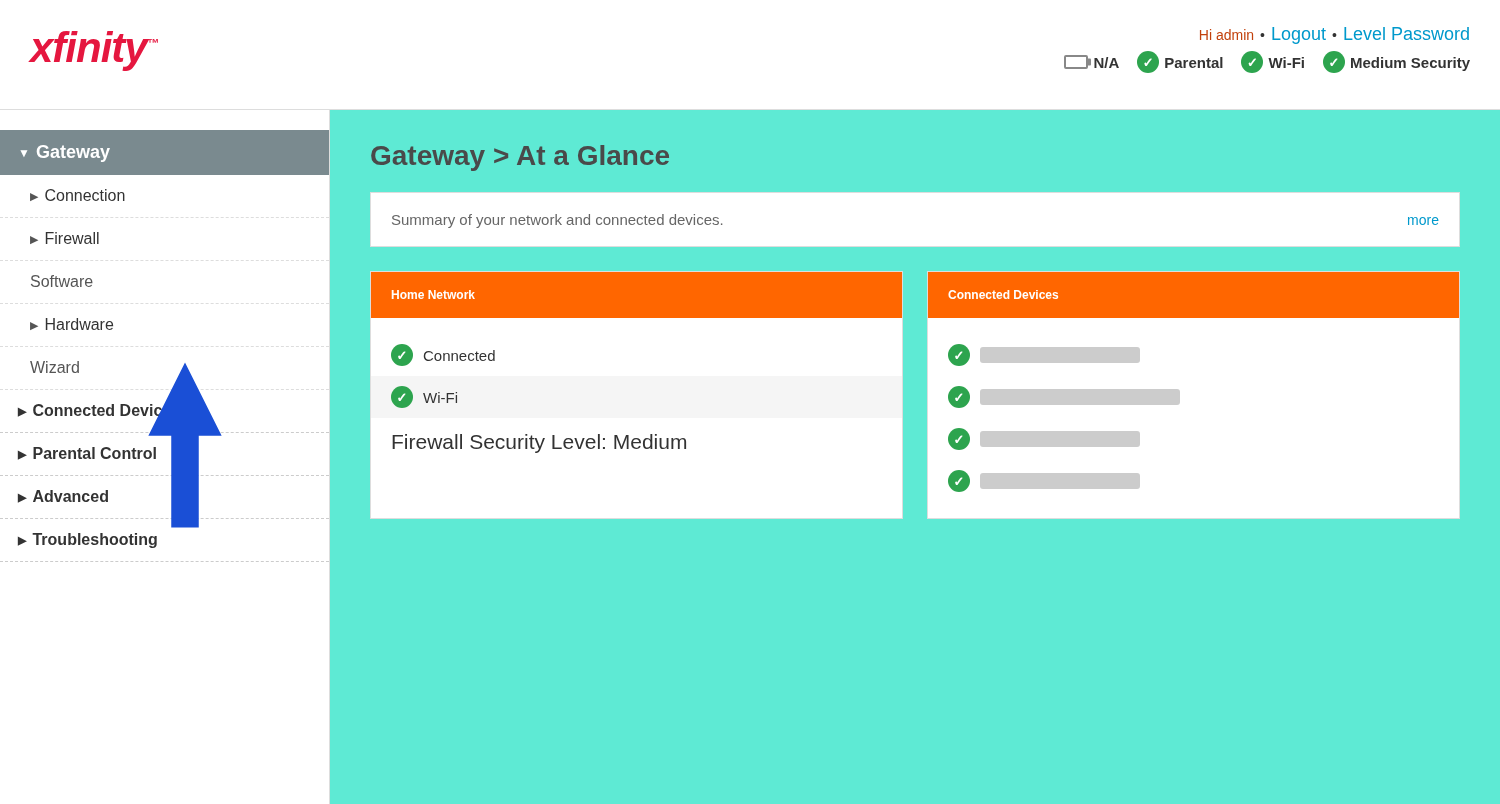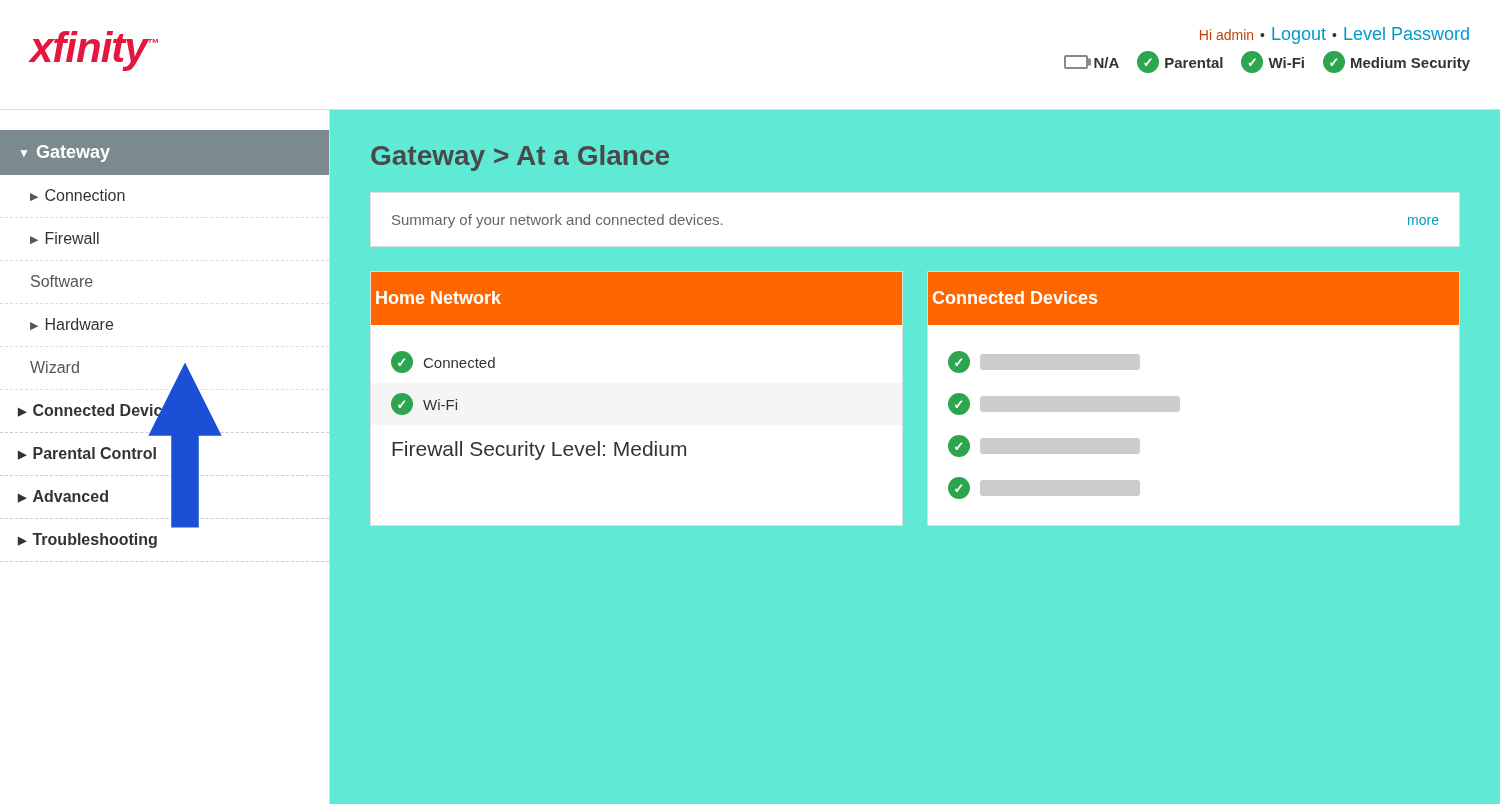--- a/index.html
+++ b/index.html
@@ -203,23 +203,23 @@
     }
     .card {
       background: #fff;
       border: 1px solid #ddd;
       flex: 1;
       overflow: hidden;
     }
     .card-header {
       background: #f60;
       color: #fff;
-      font-size: 18px;
-      font-weight: bold;
-      padding: 16px 4px;
+      font-size: 12px;
+      font-weight: bold;
+      padding: 16px 20px;
     }
     .card-body {
       padding: 16px 20px;
     }
     .card-item {
       display: flex;
       align-items: center;
       gap: 10px;
       padding: 10px 0;
       font-size: 15px;

